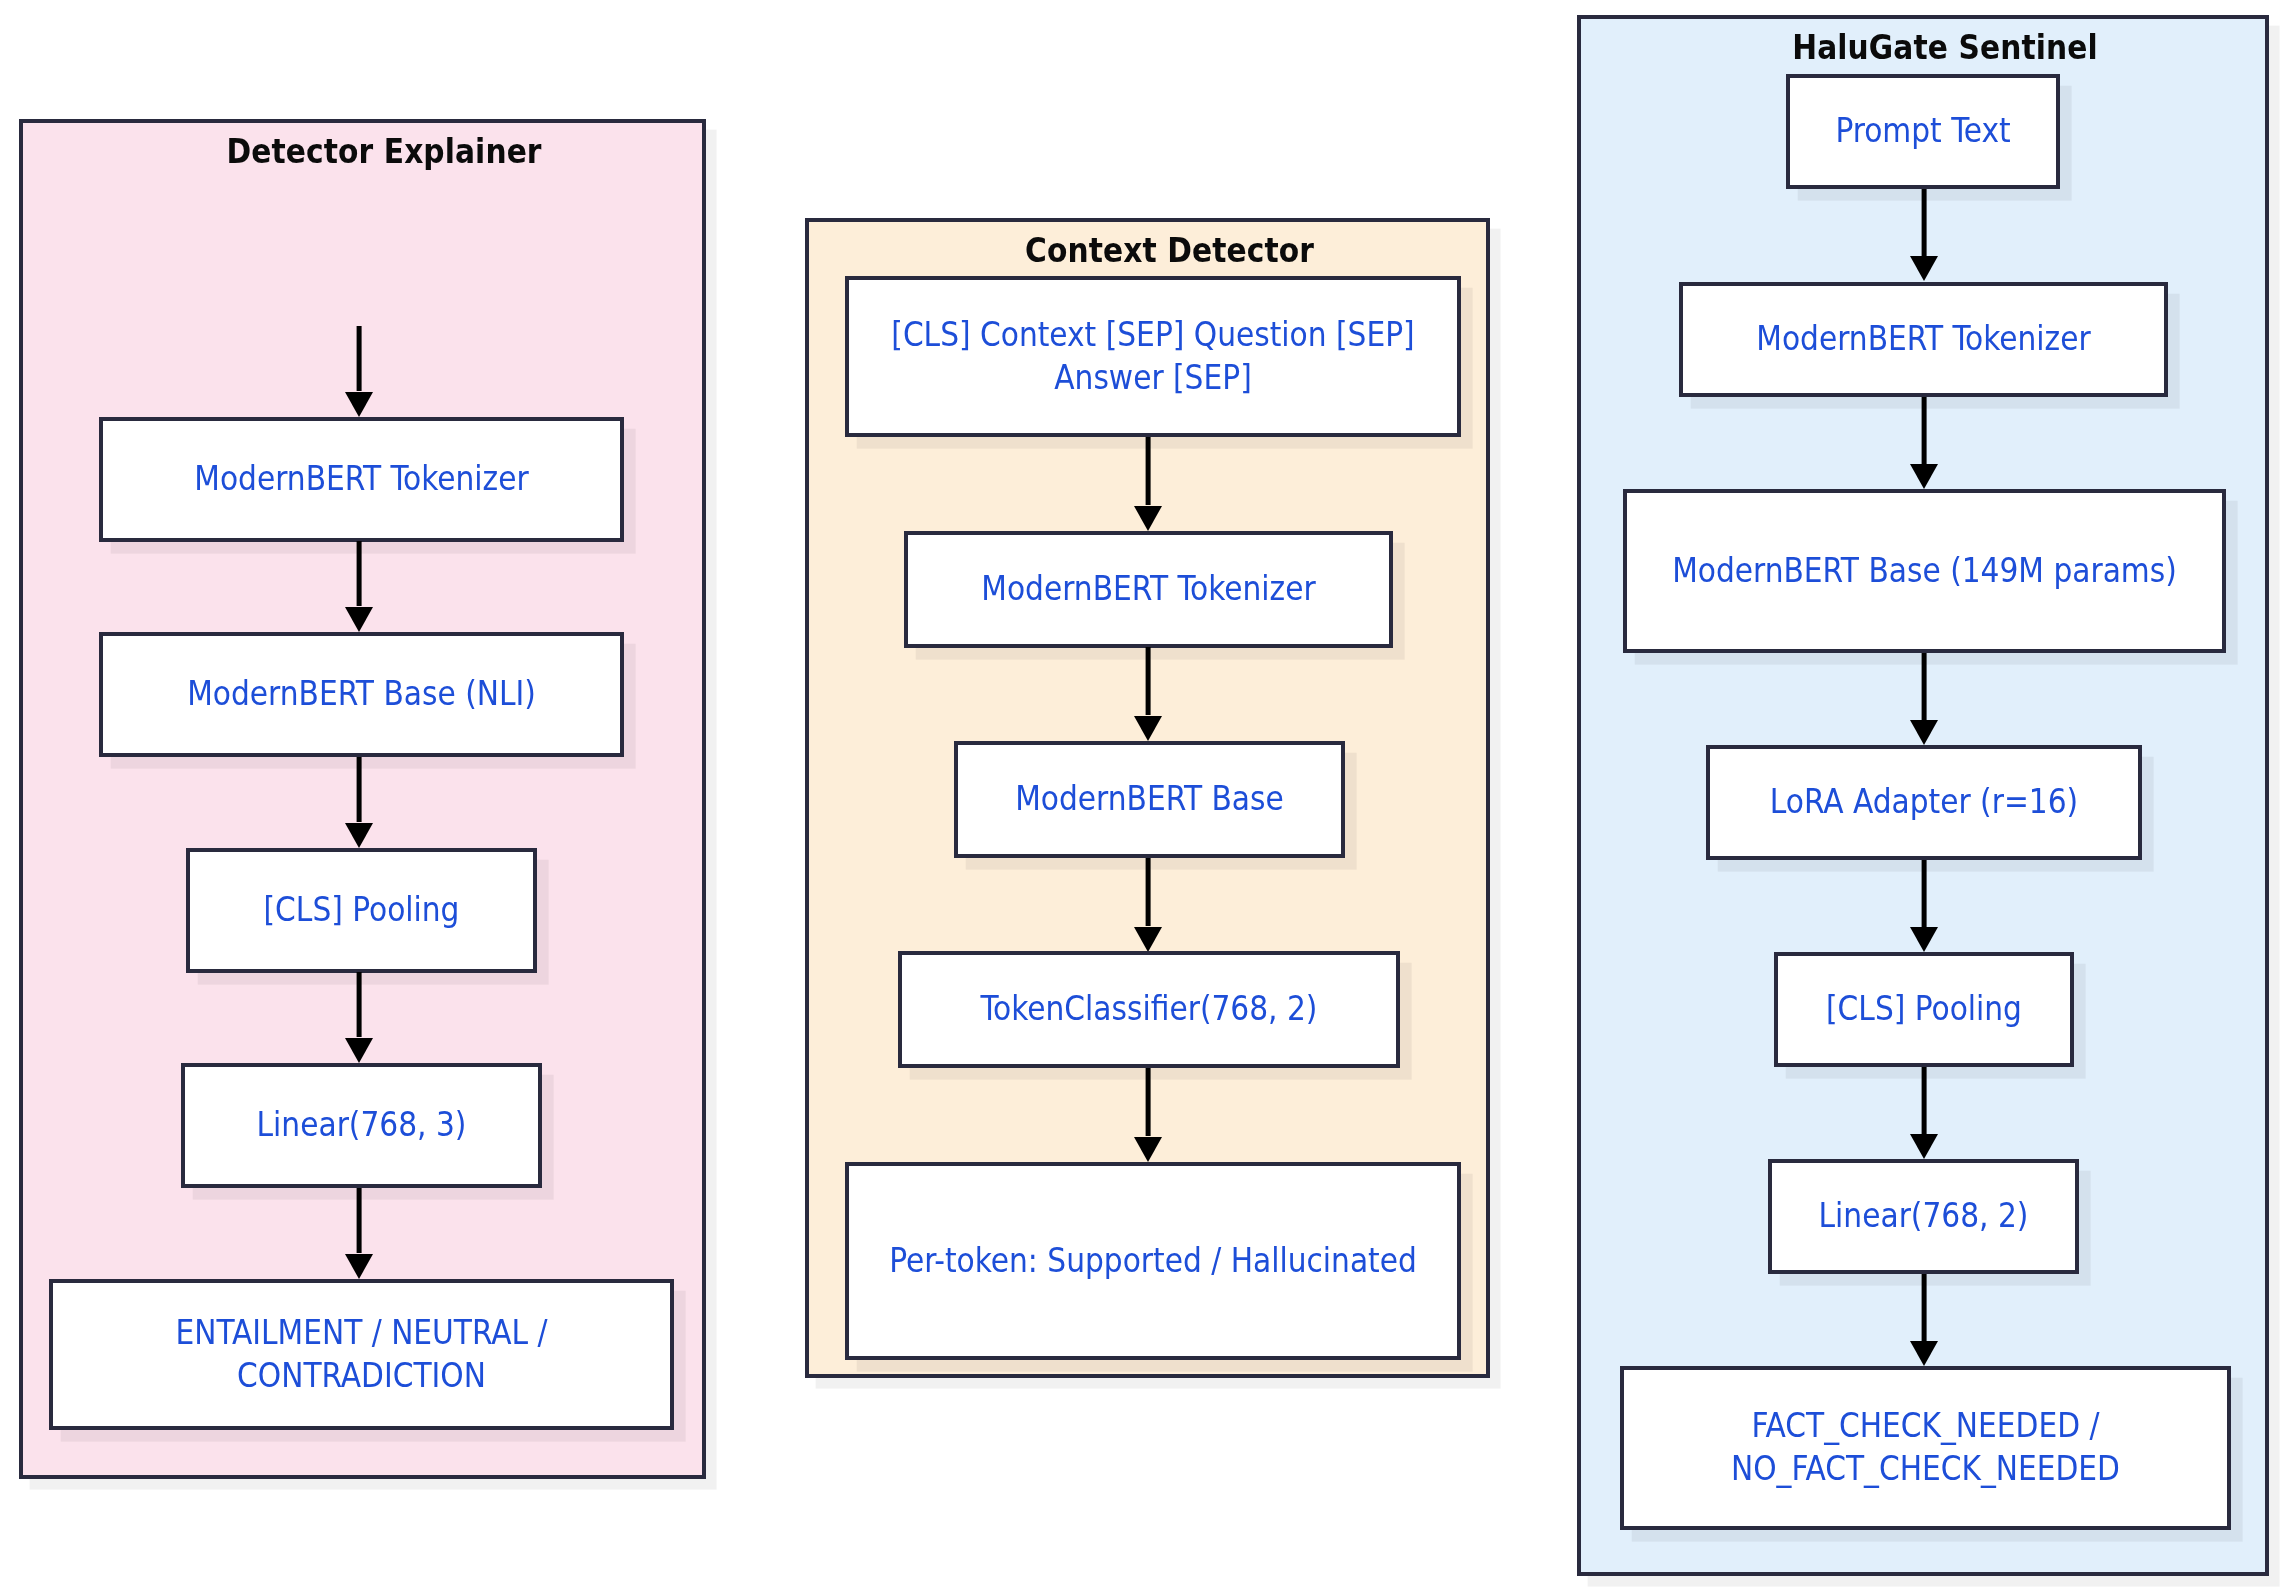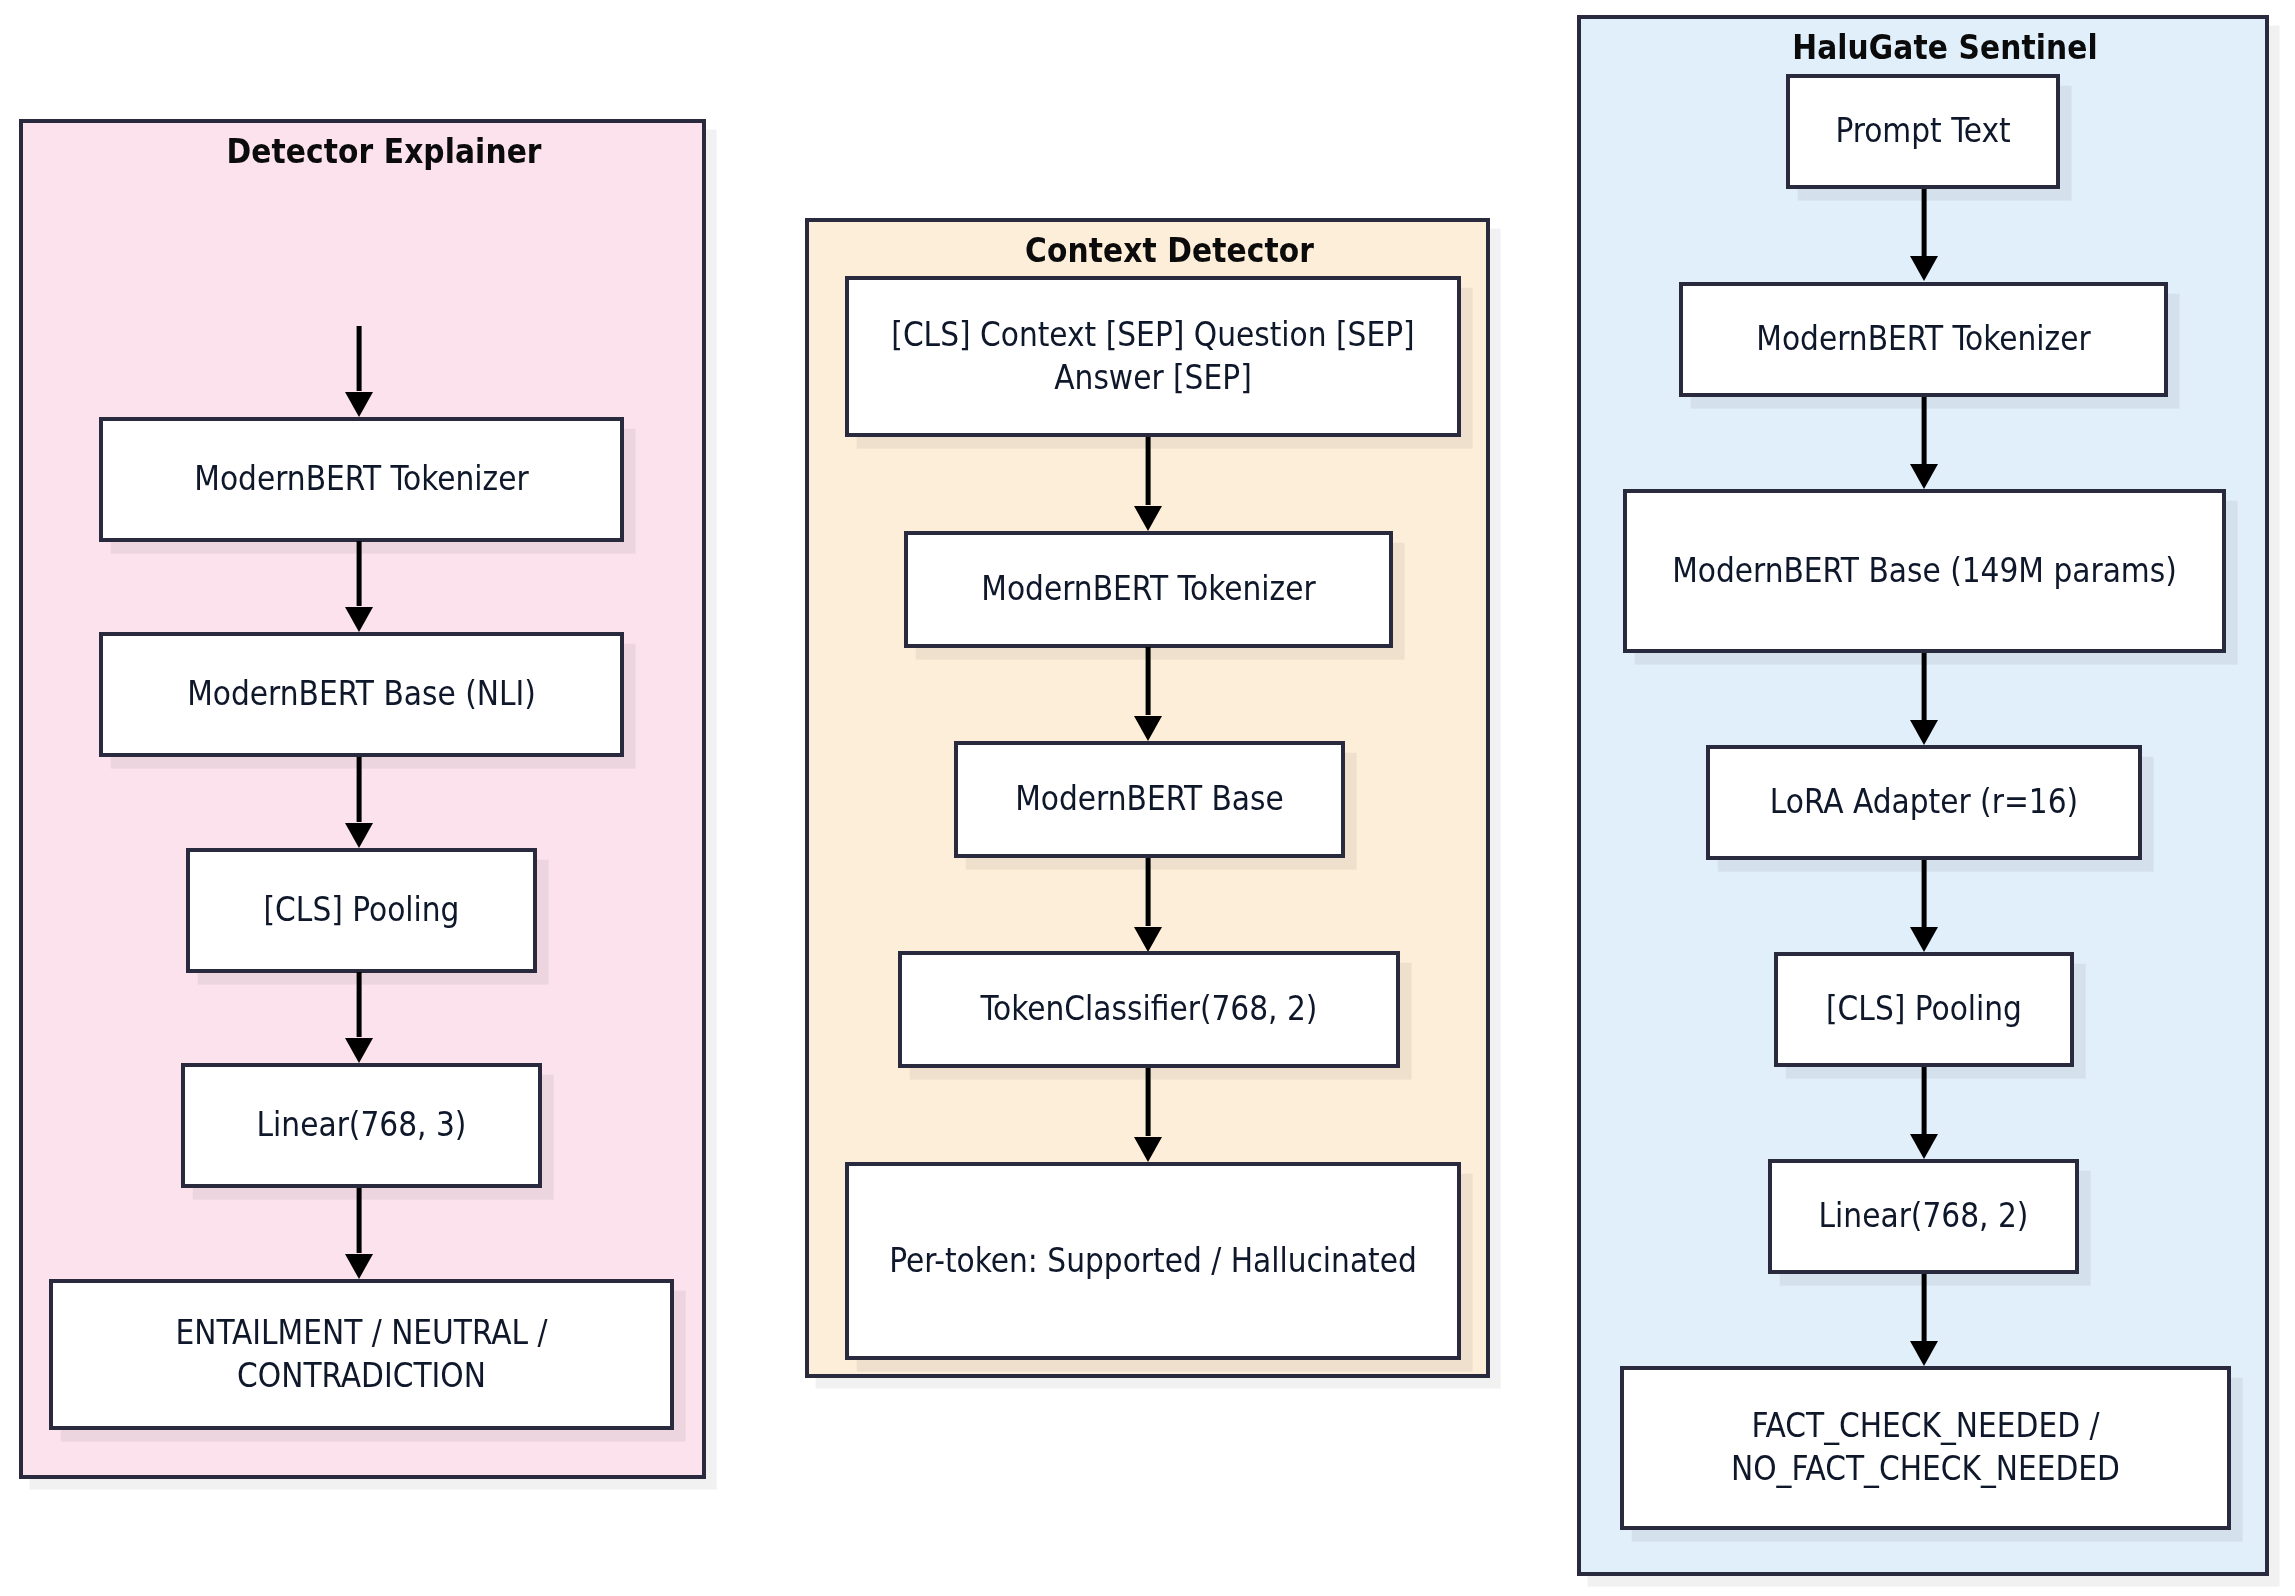--- a/index.html
+++ b/index.html
@@ -27,21 +27,21 @@
   }
 
   
   .node{
     position:absolute;
     background:#ffffff;
     border:4.8px solid var(--stroke);
     box-sizing:border-box;
     display:flex;align-items:center;justify-content:center;
     text-align:center;
-    color:#0f172a;
+    color:#1d4ed8;
     line-height:1.30;
     padding:0 9.6px;
     box-shadow:11.7px 11.7px 0 0 rgba(0,0,0,0.055);
   }
   .node span{display:block;width:100%;}
 
   
   .arrow{position:absolute;width:0;}
   .arrow .shaft{
     position:absolute;left:50%;top:0;

